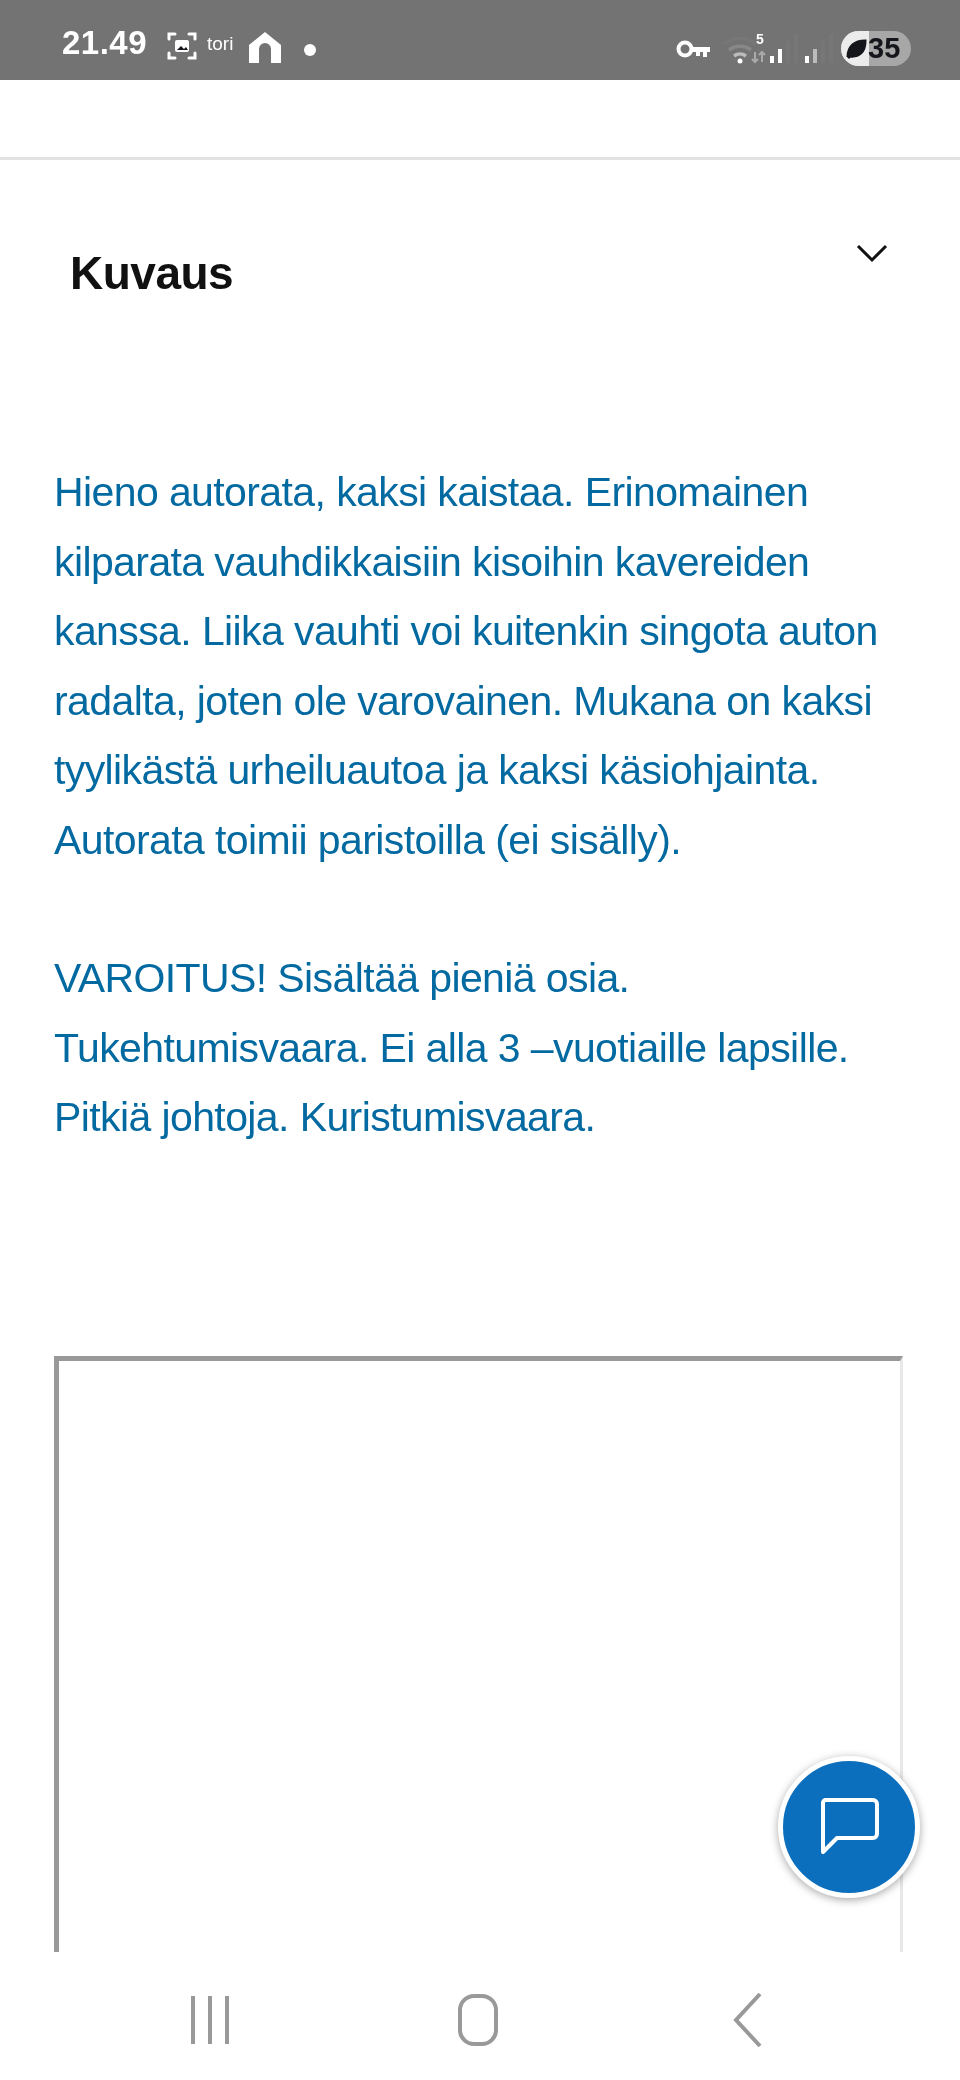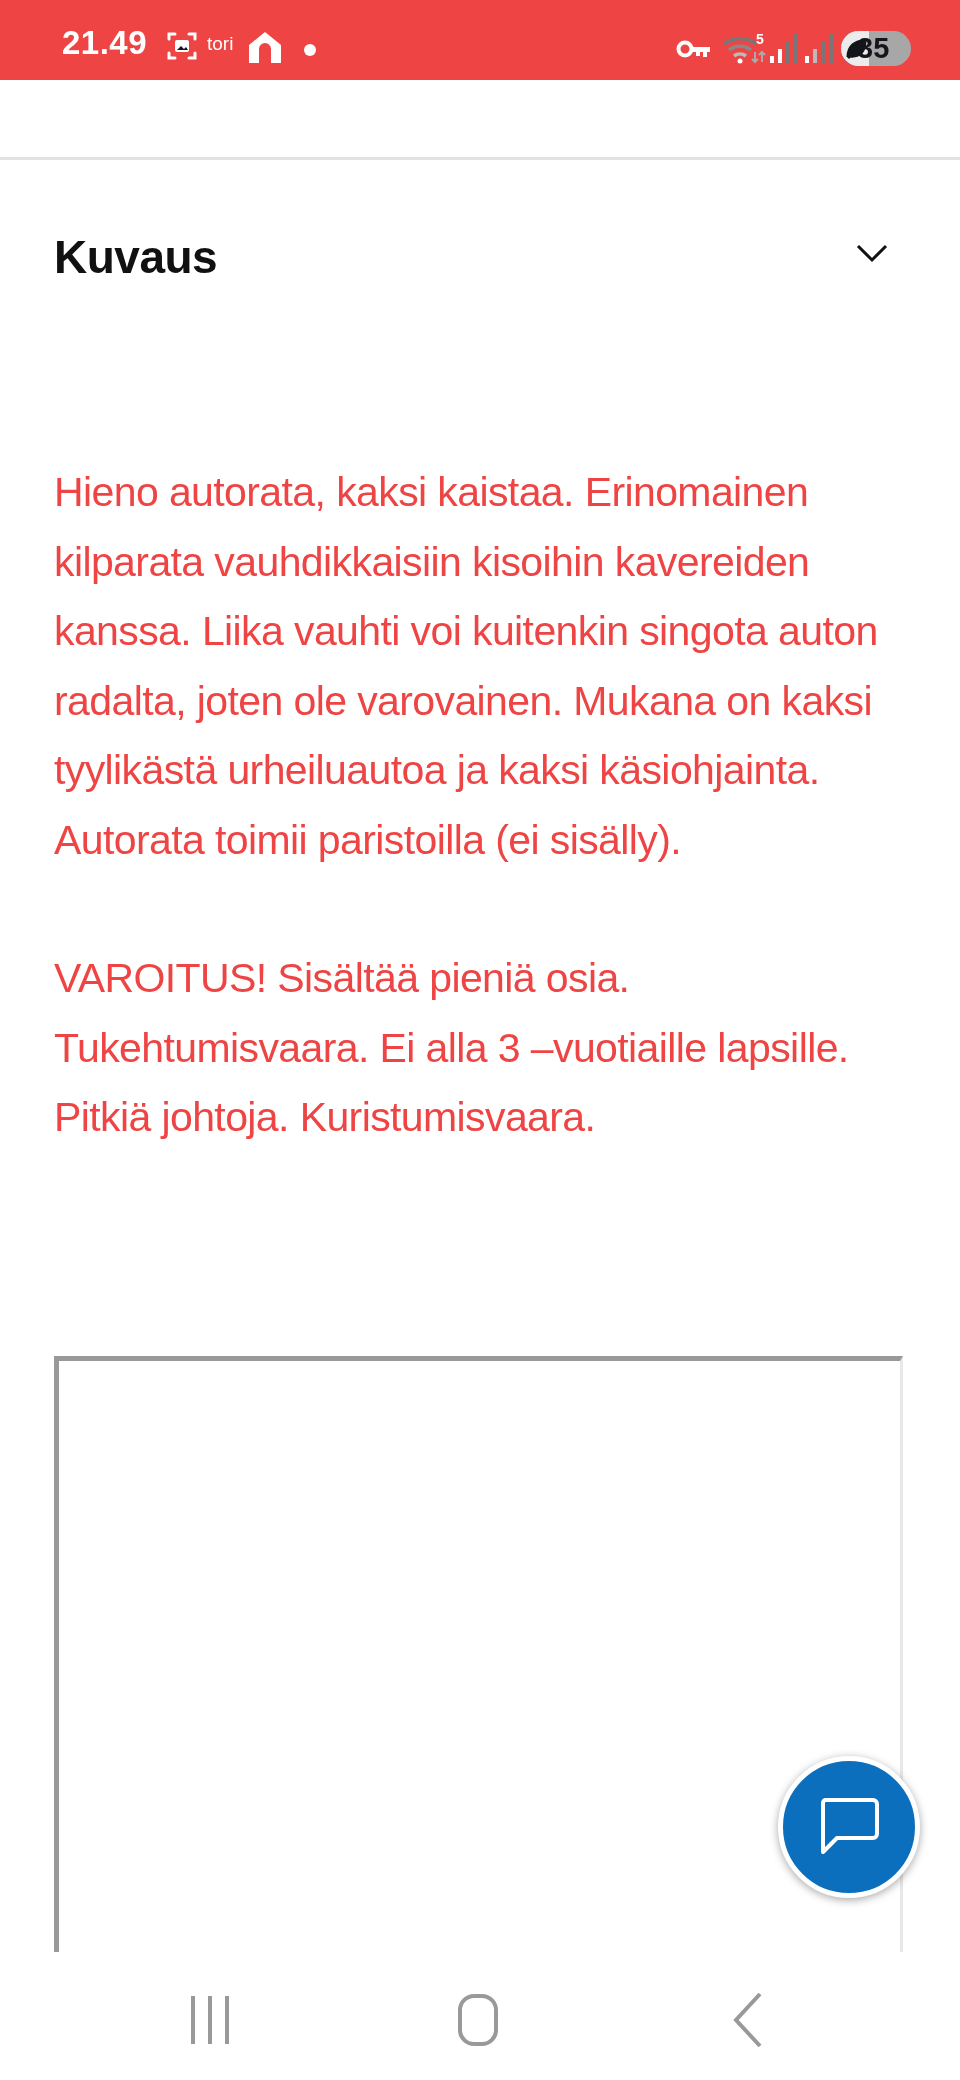--- a/index.html
+++ b/index.html
@@ -1,29 +1,29 @@
 <!DOCTYPE html>
 <html><head>
 <meta charset="utf-8">
 <style>
   html, body { margin:0; padding:0; }
   body { width:960px; height:2080px; position:relative; background:#ffffff; overflow:hidden;
          font-family:"Liberation Sans", sans-serif; color:#111; }
-  .statusbar { position:absolute; left:0; top:0; width:960px; height:100px; background:#ef4444; color:#fff; }
+  .statusbar { position:absolute; left:0; top:0; width:960px; height:100px; background:#737373; color:#fff; }
   .sb-time { position:absolute; left:62px; top:24px; font-size:33px; font-weight:bold; letter-spacing:0.5px; }
   .sb-icon { position:absolute; }
   .sb-tori { position:absolute; left:207px; top:33px; font-size:19px; font-weight:normal; }
   .sb-dot { position:absolute; left:304px; top:44px; width:12px; height:12px; border-radius:50%; background:#fff; }
   .battery { position:absolute; left:841px; top:31px; width:70px; height:35px; border-radius:18px; overflow:hidden; background:#a7a7a7; }
   .battery .fill { position:absolute; left:0; top:0; width:28px; height:100%; background:#ececec; }
-  .battery .num { position:absolute; left:16px; top:1px; font-size:29px; font-weight:bold; color:#15161b; }
+  .battery .num { position:absolute; left:27px; top:1px; font-size:29px; font-weight:bold; color:#15161b; }
   .topbar { position:absolute; left:0; top:80px; width:960px; height:77px; background:#fff; border-bottom:3px solid #e2e2e2; }
   .section-title { position:absolute; left:54px; top:230px; font-size:46px; font-weight:bold; color:#111; letter-spacing:-0.5px; }
   .chevron { position:absolute; left:856px; top:244px; width:32px; height:20px; }
-  .desc { position:absolute; left:54px; top:458px; width:860px; font-size:41px; line-height:69.5px; color:#ef4444; letter-spacing:-0.6px; }
+  .desc { position:absolute; left:54px; top:458px; width:860px; font-size:41px; line-height:69.5px; color:#0369a1; letter-spacing:-0.6px; }
   .desc p { margin:0; }
   .desc .warn { margin-top:69px; }
   .desc b { font-weight:normal; }
   .frame { position:absolute; left:54px; top:1356px; width:849px; height:600px;
            border-top:5px solid #999; border-left:5px solid #999; border-right:3px solid #e8e8e8; box-sizing:border-box; background:#fff; }
   .fab { position:absolute; left:778px; top:1756px; width:142px; height:142px; border-radius:50%;
          background:#0b6fbd; border:5px solid #fff; box-sizing:border-box; box-shadow:0 2px 8px rgba(0,0,0,0.35);
          display:flex; align-items:center; justify-content:center; }
   .navbar { position:absolute; left:0; top:1952px; width:960px; height:128px; background:#fff; }
   .nav-btn { position:absolute; top:38px; width:80px; height:60px; }
@@ -72,21 +72,21 @@
     <div class="fill"></div>
     <svg style="position:absolute;left:4px;top:7px" width="22" height="22" viewBox="0 0 22 22">
       <path d="M3 19C3 8 10 3 20 3c0 11-6 16-15 15l-2 2" stroke="#15161b" stroke-width="3" fill="#15161b"></path>
     </svg>
     <span class="num">35</span>
   </div>
 </div>
 
 <div class="topbar"></div>
 
-<h2 class="section-title" style="margin:0">Kuvaus</h2>
+<h2 class="section-title" style="margin:16px">Kuvaus</h2>
 <svg class="chevron" viewBox="0 0 32 20">
   <path d="M2 2l14 14L30 2" stroke="#111" stroke-width="3" fill="none"></path>
 </svg>
 
 <div class="desc">
   <p>Hieno autorata, kaksi kaistaa. Erinomainen kilparata vauhdikkaisiin kisoihin kavereiden kanssa. Liika vauhti voi kuitenkin singota auton radalta, joten ole varovainen. Mukana on kaksi tyylikästä urheiluautoa ja kaksi käsiohjainta. Autorata toimii paristoilla (ei sisälly).</p>
   <p class="warn"><b>VAROITUS!</b><span> Sisältää pieniä osia. Tukehtumisvaara. Ei alla 3 –vuotiaille lapsille. Pitkiä johtoja. Kuristumisvaara.</span></p>
 </div>
 
 <div class="frame"></div>

